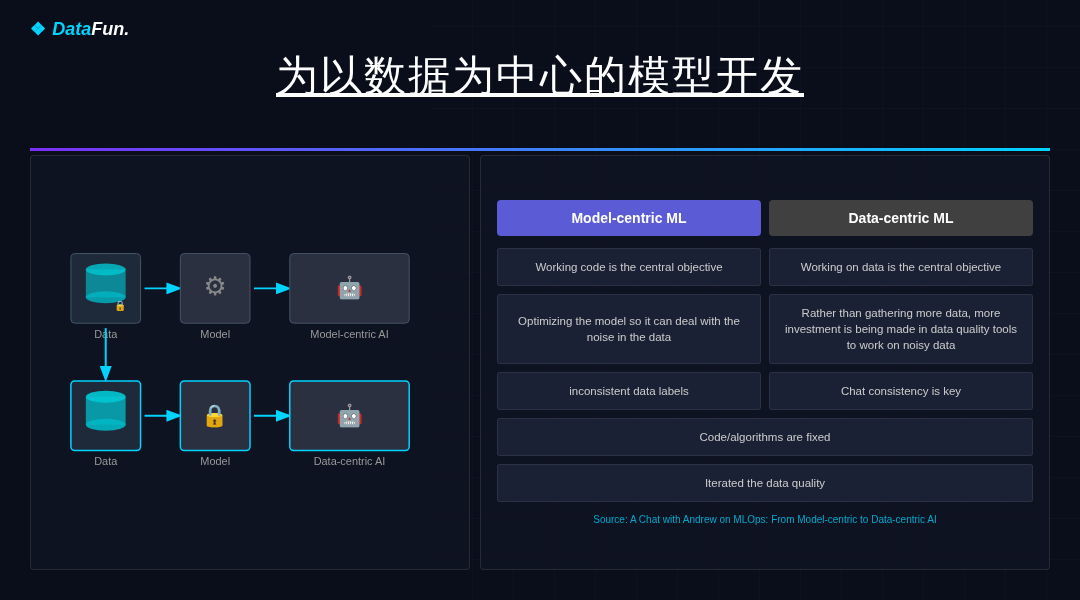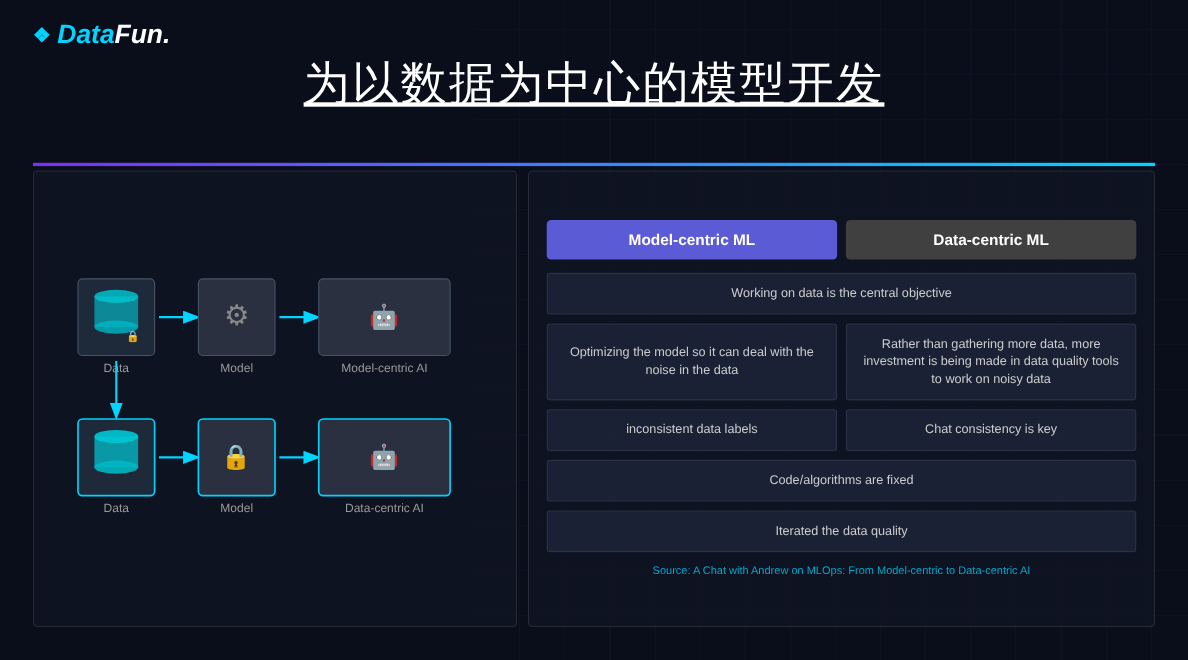--- a/index.html
+++ b/index.html
@@ -34,21 +34,21 @@
       align-items: center;
       gap: 6px;
     }
     .logo-icon {
       color: #00d4ff;
       font-size: 18px;
       font-weight: bold;
     }
     .logo-text {
       color: white;
-      font-size: 24px;
+      font-size: 18px;
       font-weight: bold;
       font-style: italic;
     }
     .logo-text span {
       color: #00d4ff;
     }
 
     
     .main-title {
       position: absolute;
@@ -250,20 +250,21 @@
   </div>
 
   <div class="right-panel">
 
     <div class="table-header">
       <div class="col-header model-centric">Model-centric ML</div>
       <div class="col-header data-centric">Data-centric ML</div>
     </div>
 
     <div class="table-row-pair">
+      <div class="table-cell">Working code is the central objective</div>
       <div class="table-cell">Working on data is the central objective</div>
     </div>
 
     <div class="table-row-pair">
       <div class="table-cell">Optimizing the model so it can deal with the noise in the data</div>
       <div class="table-cell">Rather than gathering more data, more investment is being made in data quality tools to work on noisy data</div>
     </div>
 
     <div class="table-row-pair">
       <div class="table-cell">inconsistent data labels</div>

